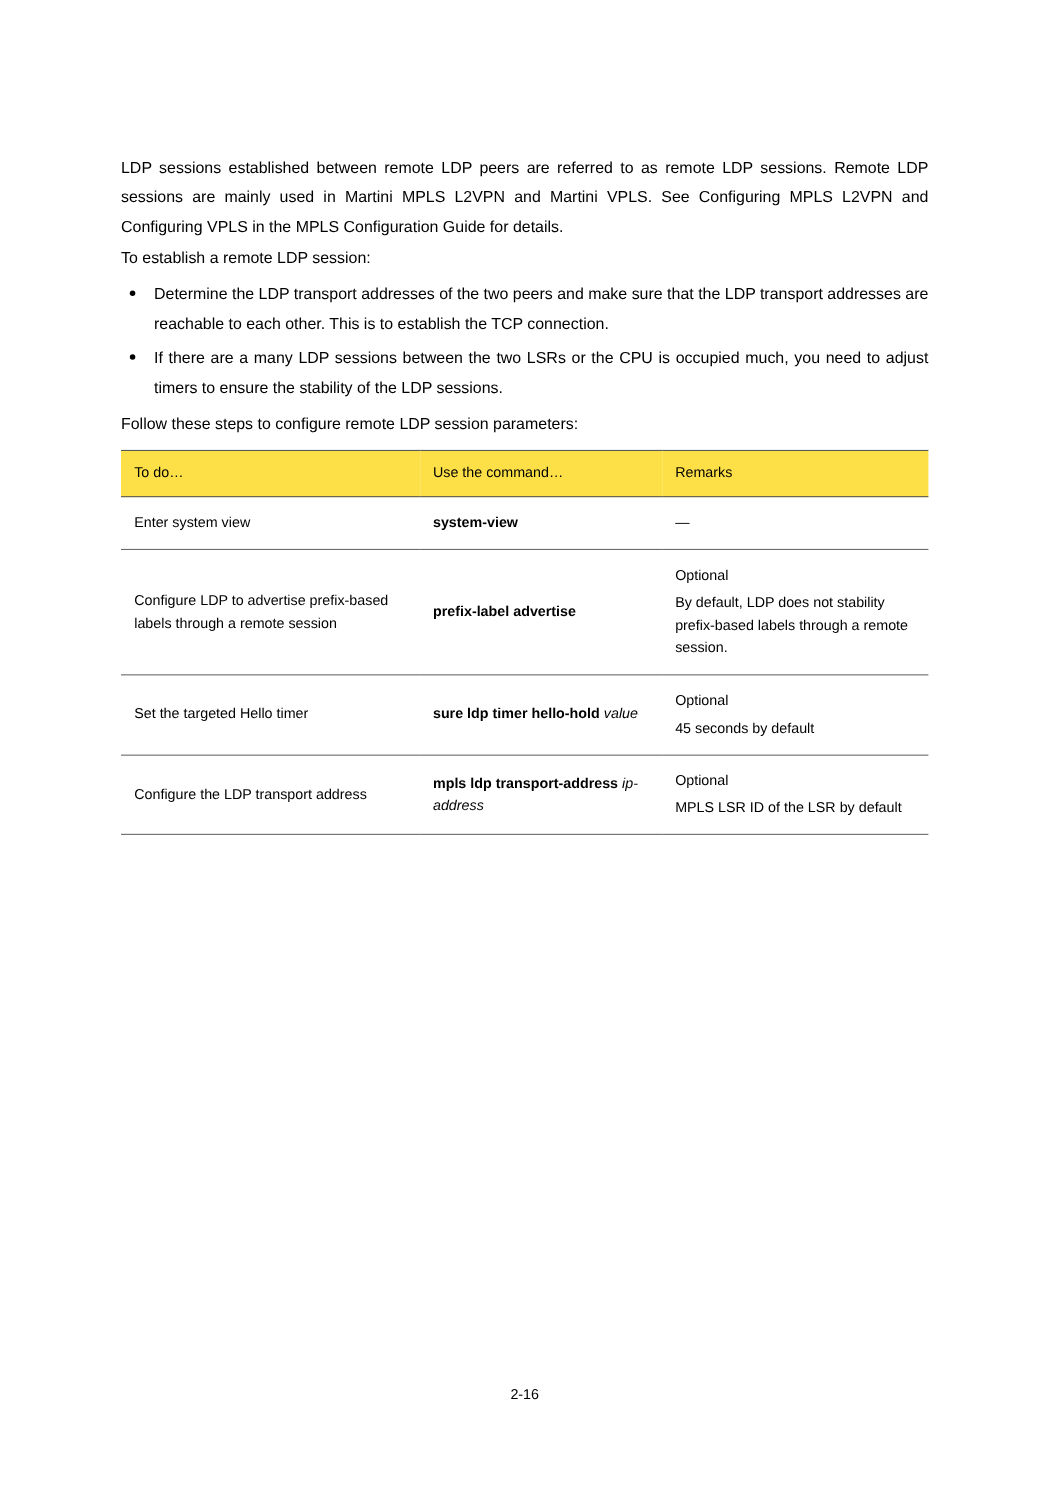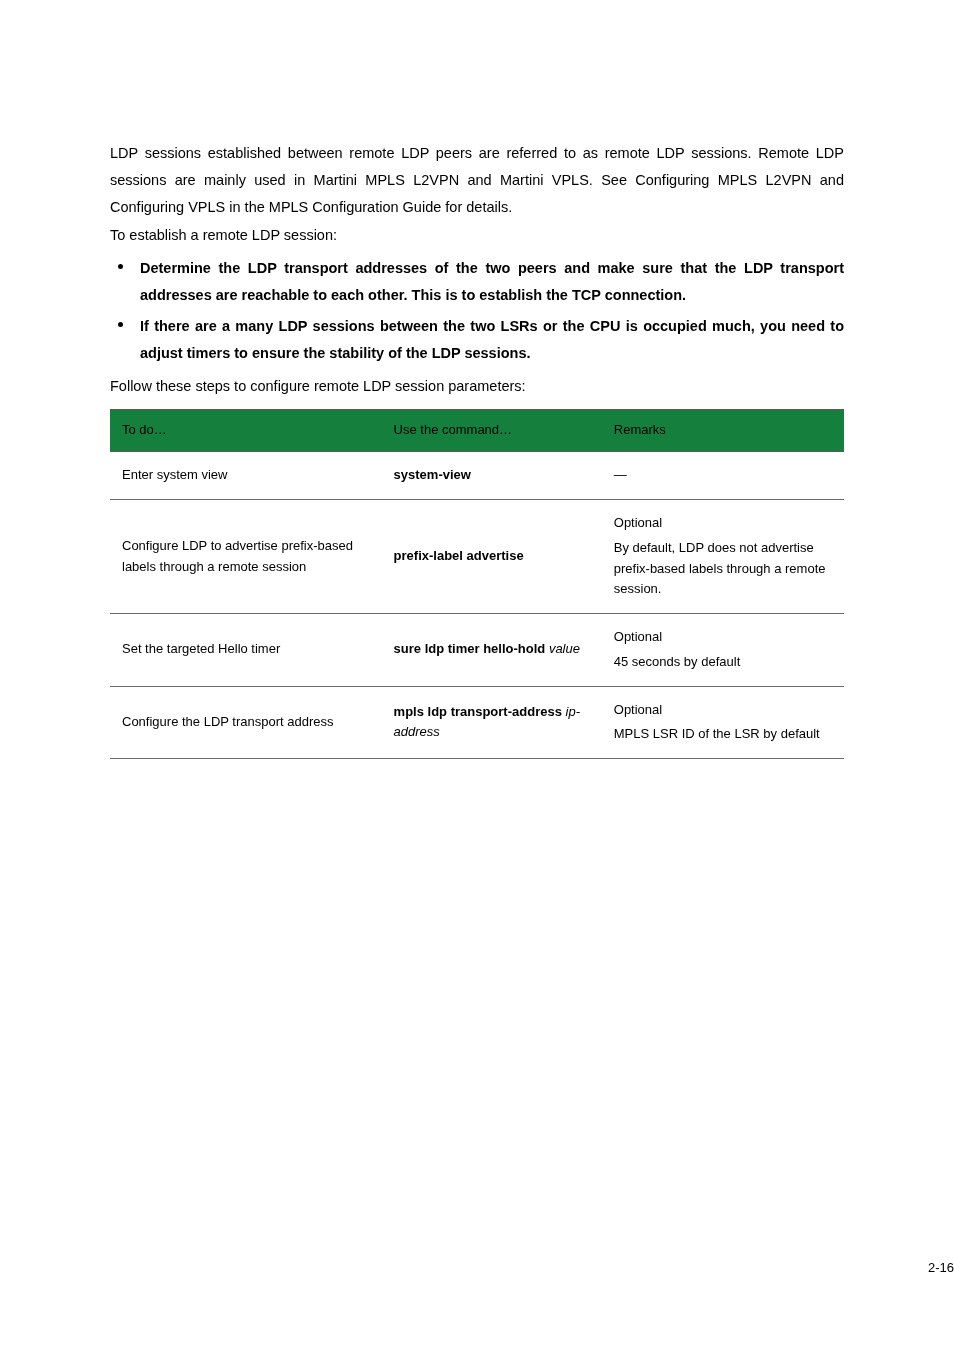--- a/index.html
+++ b/index.html
@@ -8,61 +8,61 @@
     font-family: Arial, Helvetica, sans-serif;
     font-size: 14.5px;
     color: #000;
     background: #fff;
     padding: 140px 110px 0 110px;
     line-height: 1.85;
   }
   .para { text-align: justify; margin-bottom: 2px; }
   .lead-in { margin-bottom: 6px; }
   ul.bullets { list-style: none; padding-left: 30px; margin-bottom: 6px; }
-  ul.bullets li { position: relative; padding-left: 0; text-align: justify; margin-bottom: 4px; font-weight: bold; }
+  ul.bullets li { position: relative; padding-left: 0; text-align: justify; margin-bottom: 4px; }
   ul.bullets li .dot {
     position: absolute;
     left: -22px;
     top: 9px;
     width: 5px; height: 5px;
     background: #000;
     border-radius: 50%;
   }
   .follow { margin-bottom: 10px; }
   table {
     width: 100%;
     border-collapse: collapse;
     font-size: 13px;
     line-height: 1.6;
   }
   table tr { border-bottom: 1px solid #6a6a6a; }
   table thead tr { border-top: 1.5px solid #5a5a5a; border-bottom: 1.5px solid #5a5a5a; }
   table thead th {
-    background: #15803d;
+    background: #fde047;
     font-weight: 400;
     text-align: left;
     padding: 10px 10px 10px 12px;
     height: 36px;
   }
   table td {
     padding: 13px 10px 13px 12px;
     vertical-align: middle;
   }
   table col.c1 { width: 37%; }
   table col.c2 { width: 30%; }
   table col.c3 { width: 33%; }
   .cmdcell { font-weight: 700; }
   .cmdcell .arg { font-style: italic; font-weight: 400; }
   .multi p { margin: 0; }
   .multi p + p { margin-top: 4px; }
   .pagenum {
     position: absolute;
     left: 0; right: 0;
     bottom: 70px;
-    text-align: right;
+    text-align: center;
     font-size: 13px;
     width: 954px;
   }
 </style>
 </head>
 <body>
 
 <p class="para"><span>LDP sessions established between remote LDP peers are referred to as remote LDP sessions. Remote LDP sessions are mainly used in Martini MPLS L2VPN and Martini VPLS. See </span><span>Configuring MPLS L2VPN</span><span> and </span><span>Configuring VPLS</span><span> in the </span><span>MPLS Configuration Guide</span><span> for details.</span></p>
 
 <p class="para lead-in">To establish a remote LDP session:</p>
@@ -93,21 +93,21 @@
         <td class="cmdcell"><span>system-view</span></td>
         <td class="multi">
           <p>—</p>
         </td>
       </tr>
       <tr>
         <td>Configure LDP to advertise prefix-based labels through a remote session</td>
         <td class="cmdcell"><span>prefix-label advertise</span></td>
         <td class="multi">
           <p>Optional</p>
-          <p>By default, LDP does not advertise prefix-based labels through a remote session.</p>
+          <p>By default, LDP does not stability prefix-based labels through a remote session.</p>
         </td>
       </tr>
       <tr>
         <td>Set the targeted Hello timer</td>
         <td class="cmdcell"><span>sure ldp timer hello-hold</span><span style="font-weight: 400;"> </span><span class="arg">value</span></td>
         <td class="multi">
           <p>Optional</p>
           <p>45 seconds by default</p>
         </td>
       </tr>

